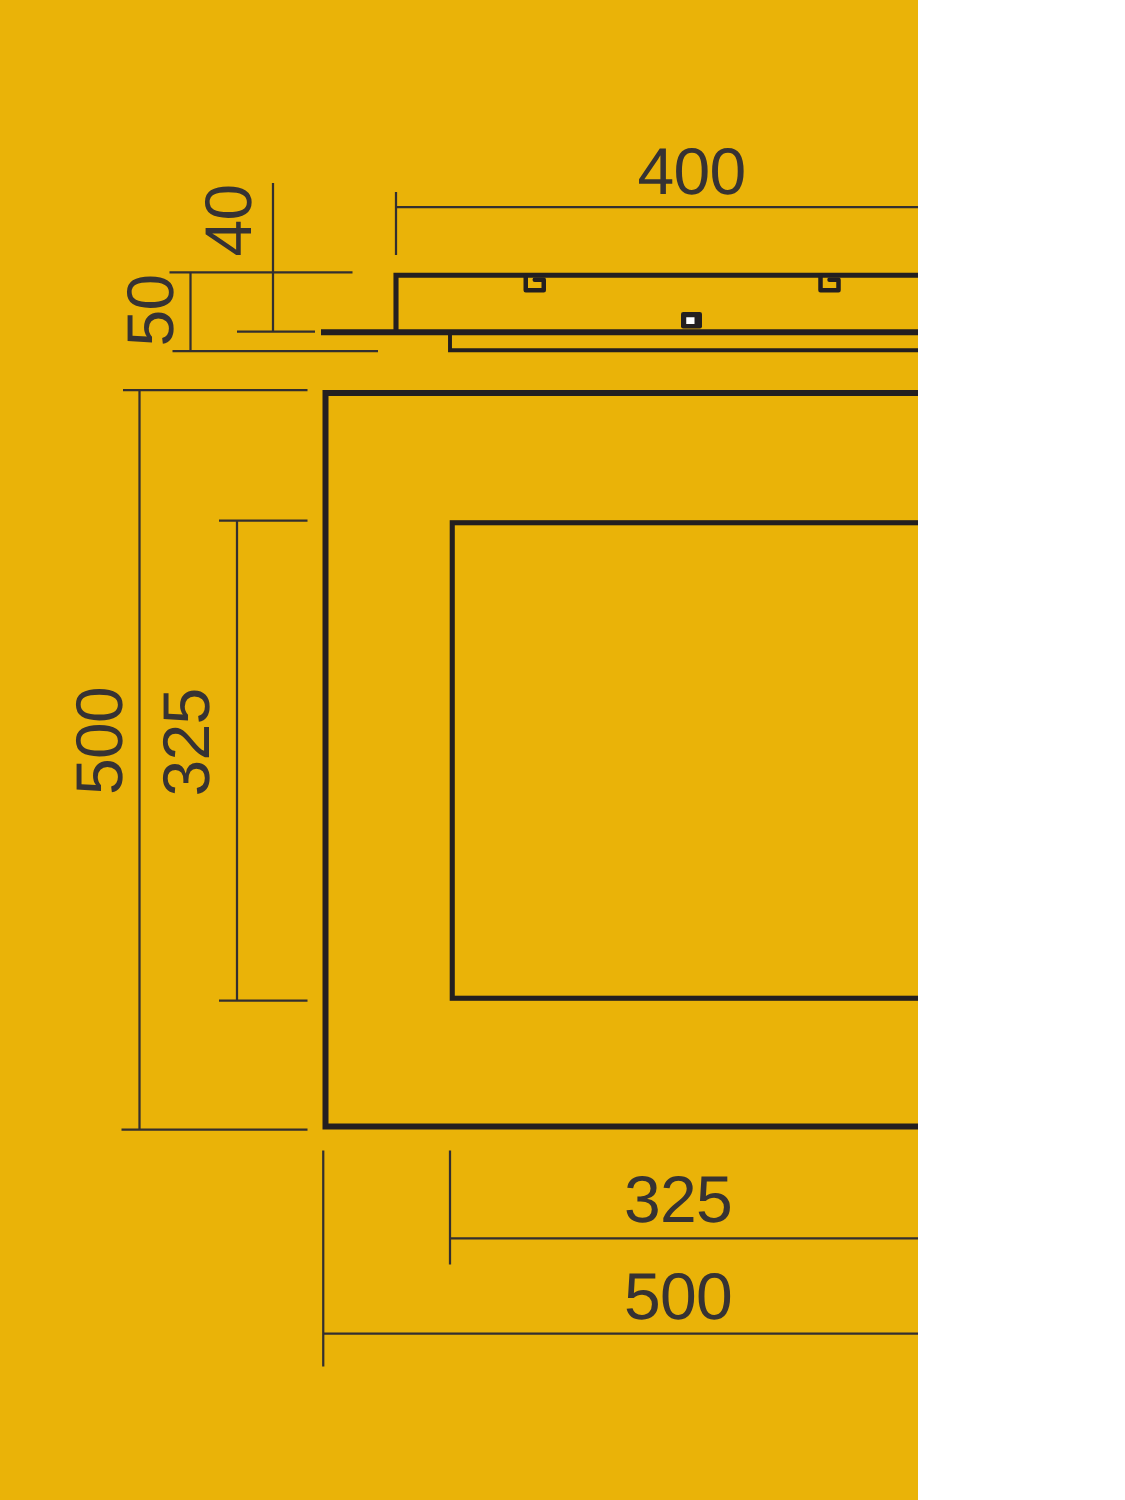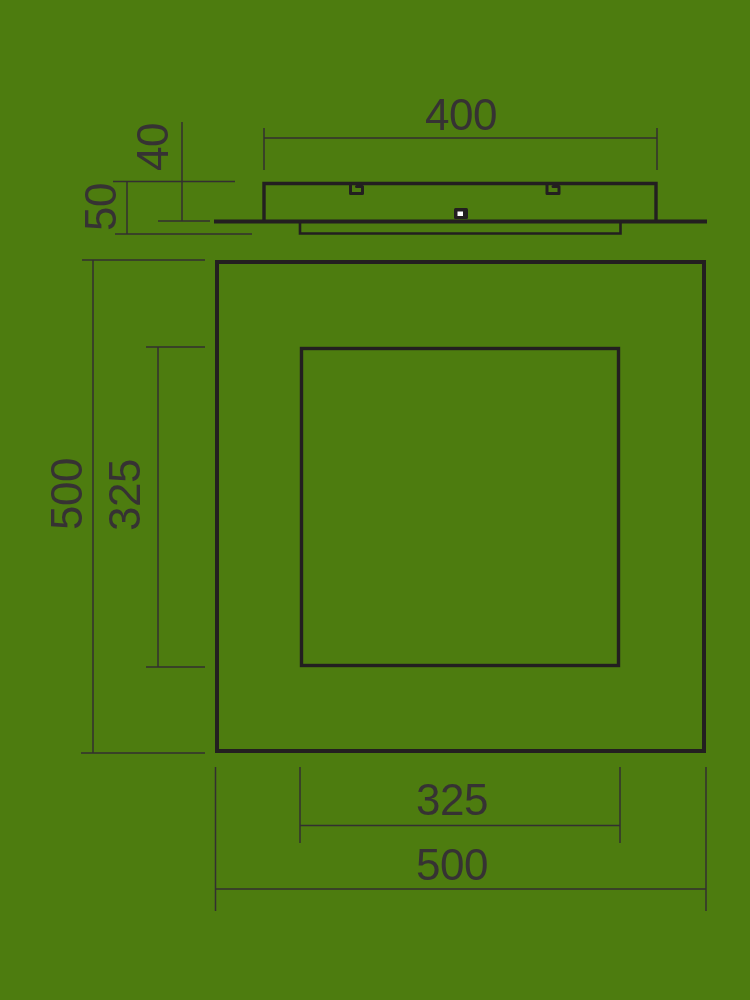--- a/index.html
+++ b/index.html
@@ -2,23 +2,23 @@
 <html><head>
 <meta charset="utf-8">
 <style>
   html, body {
     margin: 0;
     padding: 0;
     background: #ffffff;
   }
   #stage {
     position: relative;
-    width: 750px;
+    width: 612px;
     height: 1000px;
-    background: #4d7c0f;
+    background: #eab308;
     overflow: hidden;
   }
   svg { display: block; }
   .outline-thick { stroke: #231f20; stroke-width: 4; fill: none; }
   .outline-med   { stroke: #231f20; stroke-width: 3.4; fill: none; }
   .outline-thin  { stroke: #231f20; stroke-width: 2.6; fill: none; }
   .clip          { stroke: #231f20; stroke-width: 3;   fill: none;
                    stroke-linejoin: round; stroke-linecap: round; }
   .dim           { stroke: #332f30; stroke-width: 1.5; fill: none; }
   .dim-label {

